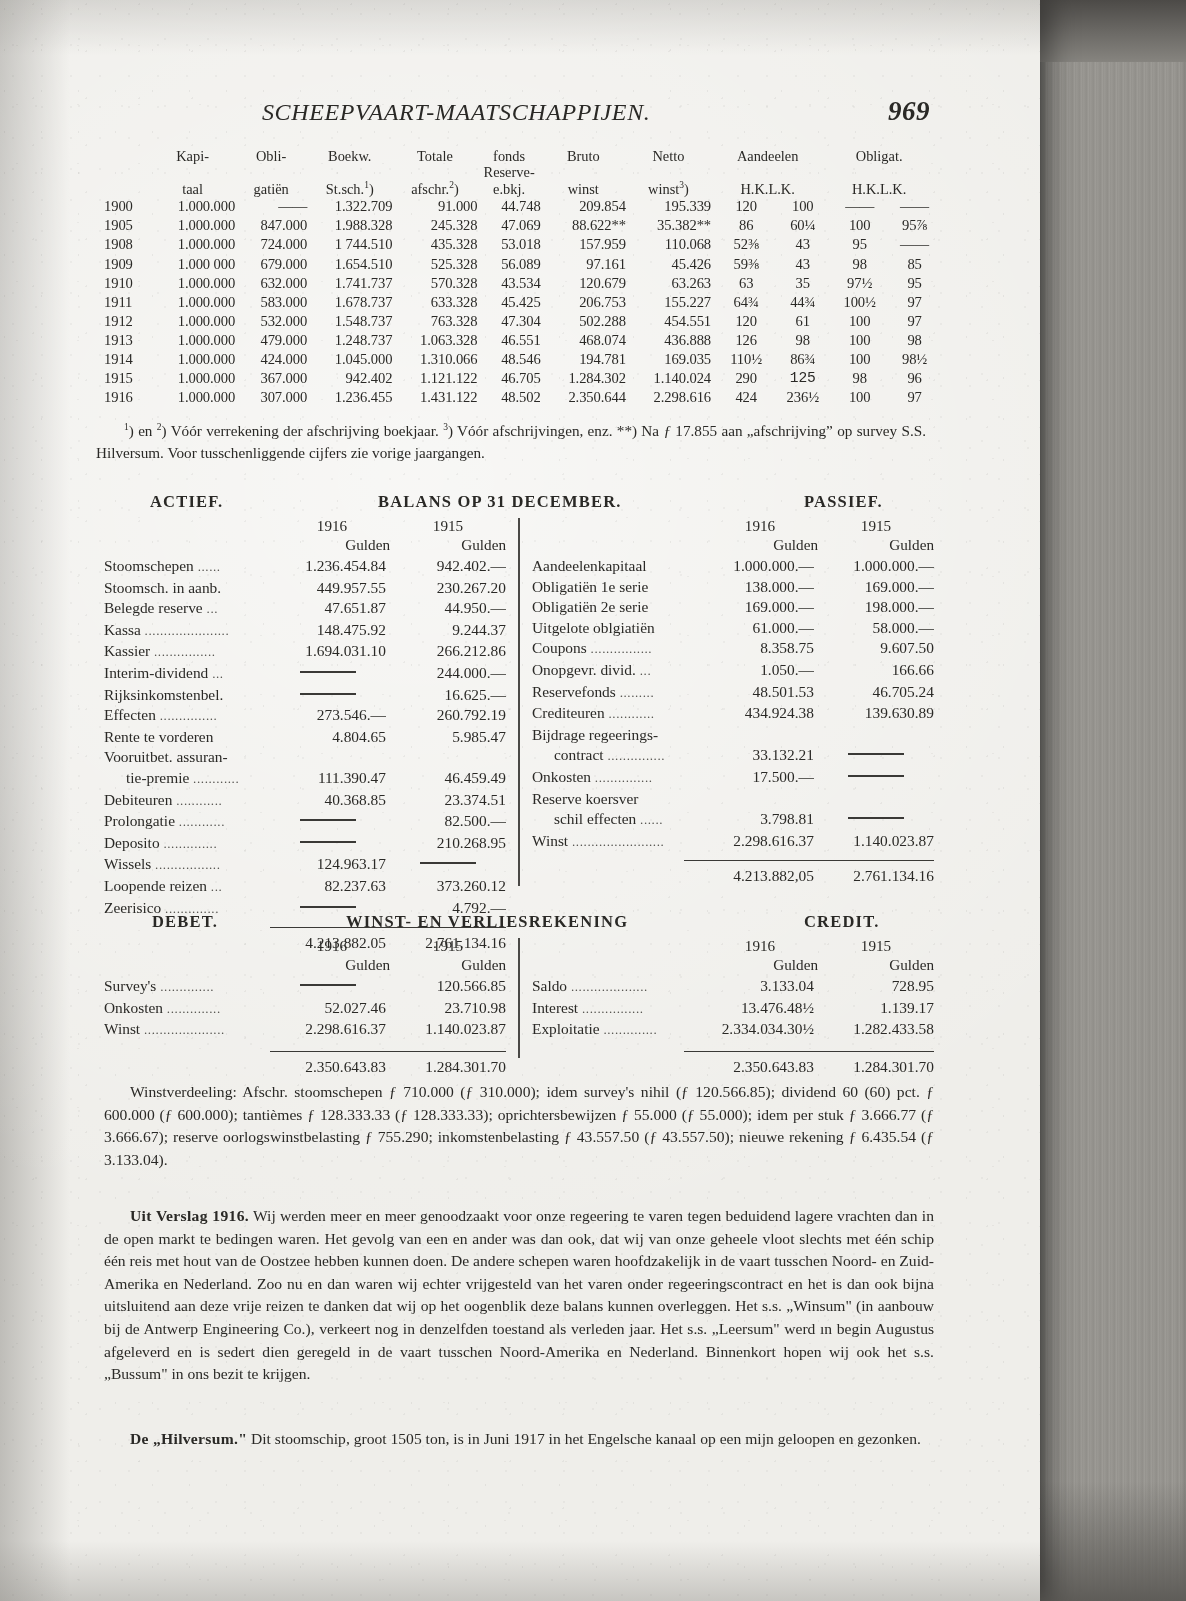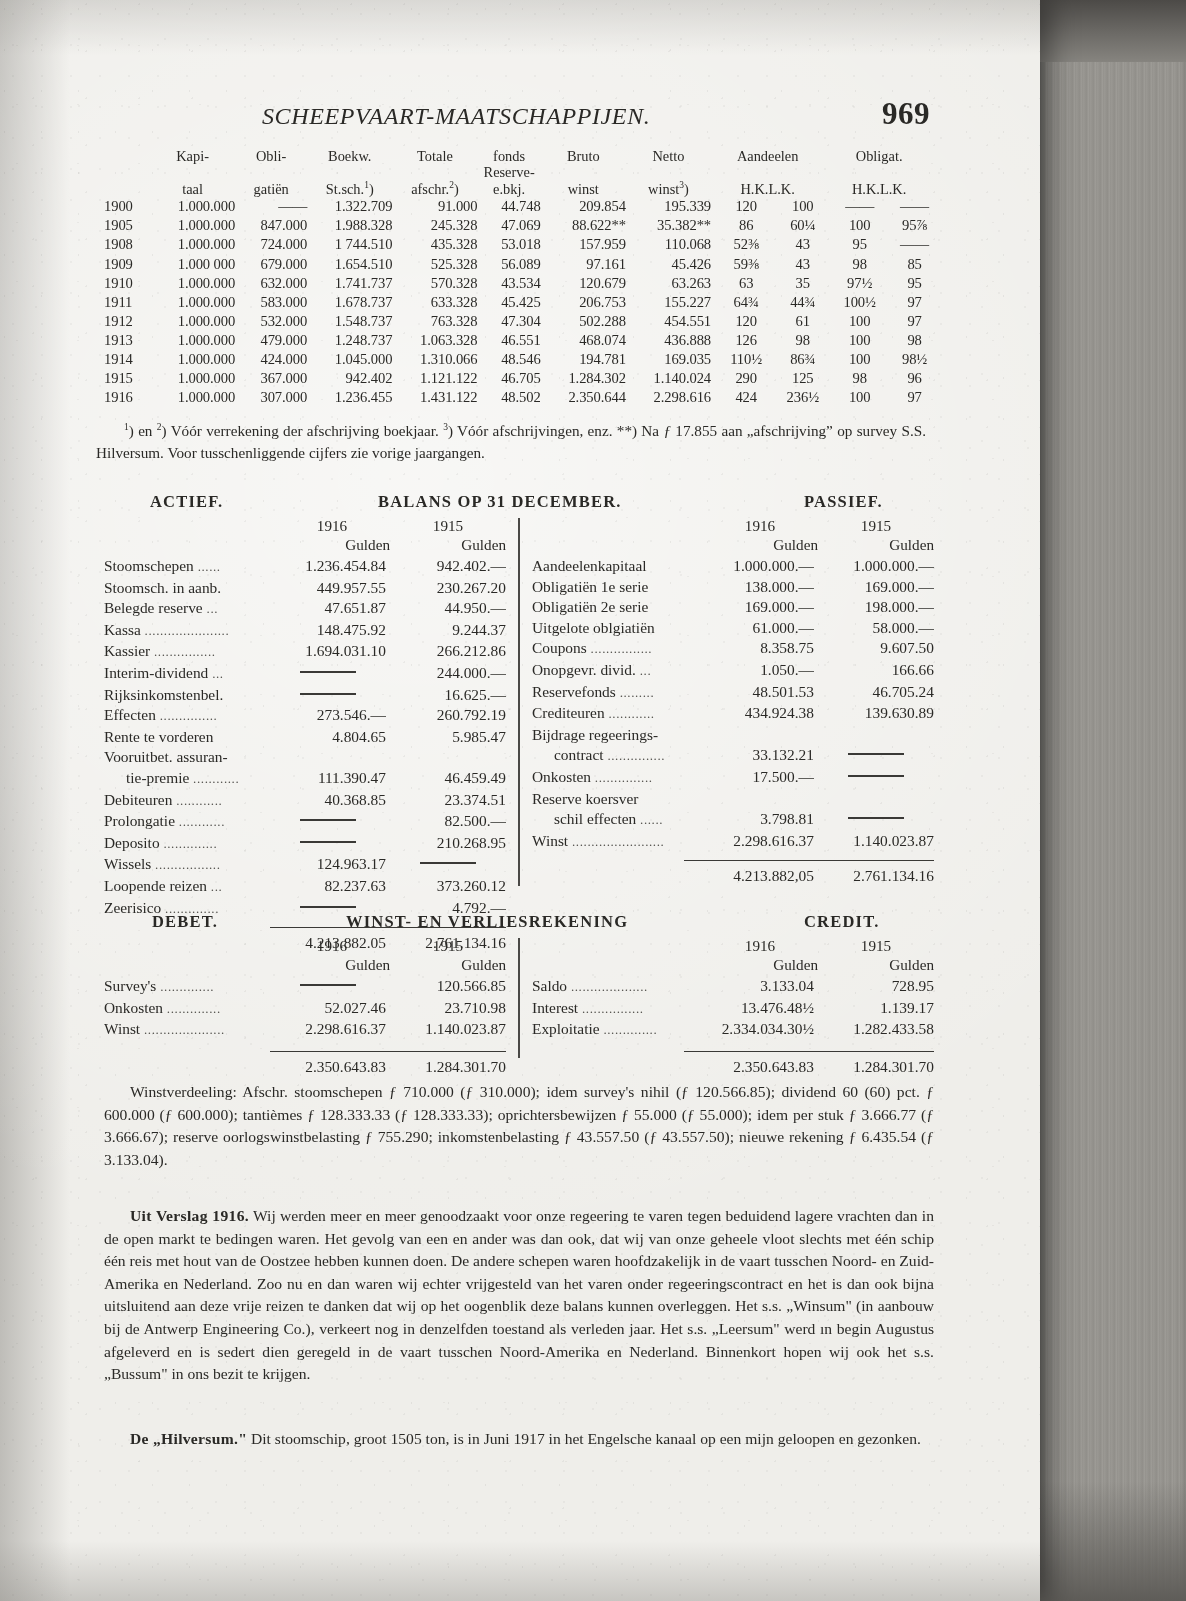--- a/index.html
+++ b/index.html
@@ -72,22 +72,23 @@
   
   .runhead{
     position:absolute;left:0;top:96px;width:1040px;
     display:flex;align-items:baseline;
   }
   .runhead .title{
     margin-left:262px;font-style:italic;font-size:24px;letter-spacing:.6px;
     font-family:"Liberation Serif", serif;
   }
   .runhead .folio{
-    margin-left:auto;margin-right:110px;font-size:31px;font-weight:bold;
+    margin-left:auto;margin-right:110px;font-size:27px;font-weight:bold;
     letter-spacing:.5px;
+    font-style:italic;
   }
 
   
   #stats{
     position:absolute;left:104px;top:148px;width:830px;
     font-size:14.2px;line-height:16.6px;
   }
   #stats table{border-collapse:collapse;width:100%;}
   #stats th,#stats td{padding:0;font-weight:normal;white-space:nowrap;}
   #stats thead td,#stats thead th{
@@ -338,21 +339,21 @@
               <tr>
                 <td class="c-year">1915</td>
                 <td class="c-num">1.000.000</td>
                 <td class="c-num">367.000</td>
                 <td class="c-num">942.402</td>
                 <td class="c-num">1.121.122</td>
                 <td class="c-num">46.705</td>
                 <td class="c-num">1.284.302</td>
                 <td class="c-num">1.140.024</td>
                 <td class="c-ctr" style="padding-left: 14px;">290</td>
-                <td class="c-ctr" style="padding-left: 14px;">125</td>
+                <td class="c-ctr" style="padding-left: 14px; font-family: Liberation Mono, monospace;">125</td>
                 <td class="c-ctr" style="padding-left: 14px;">98</td>
                 <td class="c-ctr" style="padding-left: 14px;">96</td>
               </tr>
               <tr>
                 <td class="c-year">1916</td>
                 <td class="c-num">1.000.000</td>
                 <td class="c-num">307.000</td>
                 <td class="c-num">1.236.455</td>
                 <td class="c-num">1.431.122</td>
                 <td class="c-num">48.502</td>

